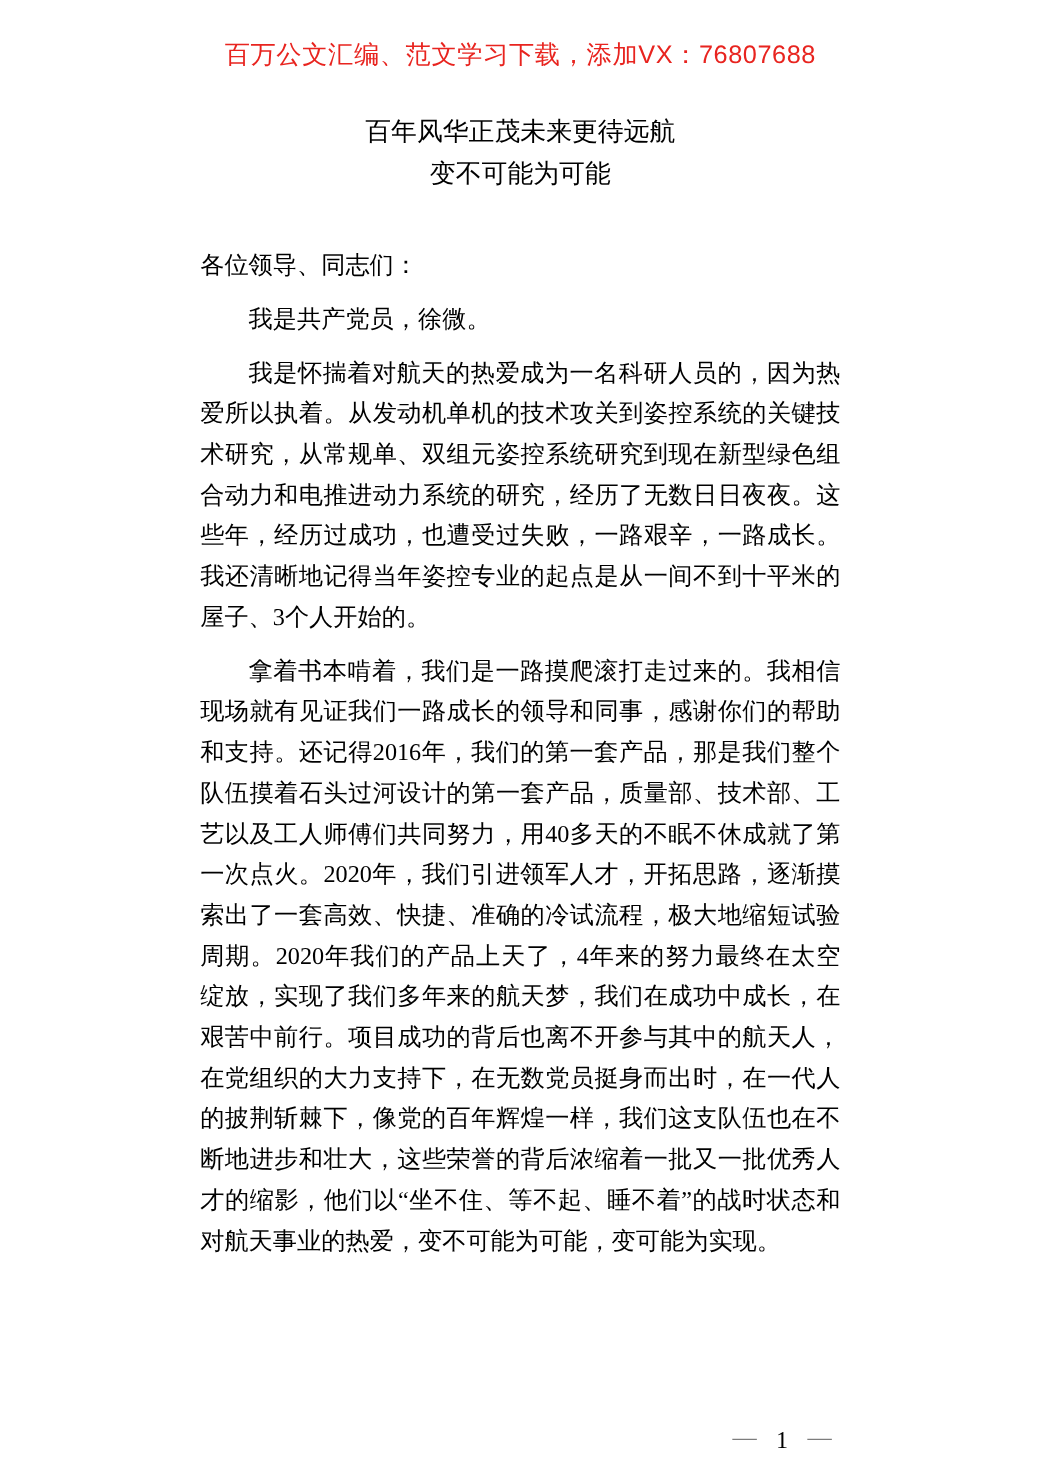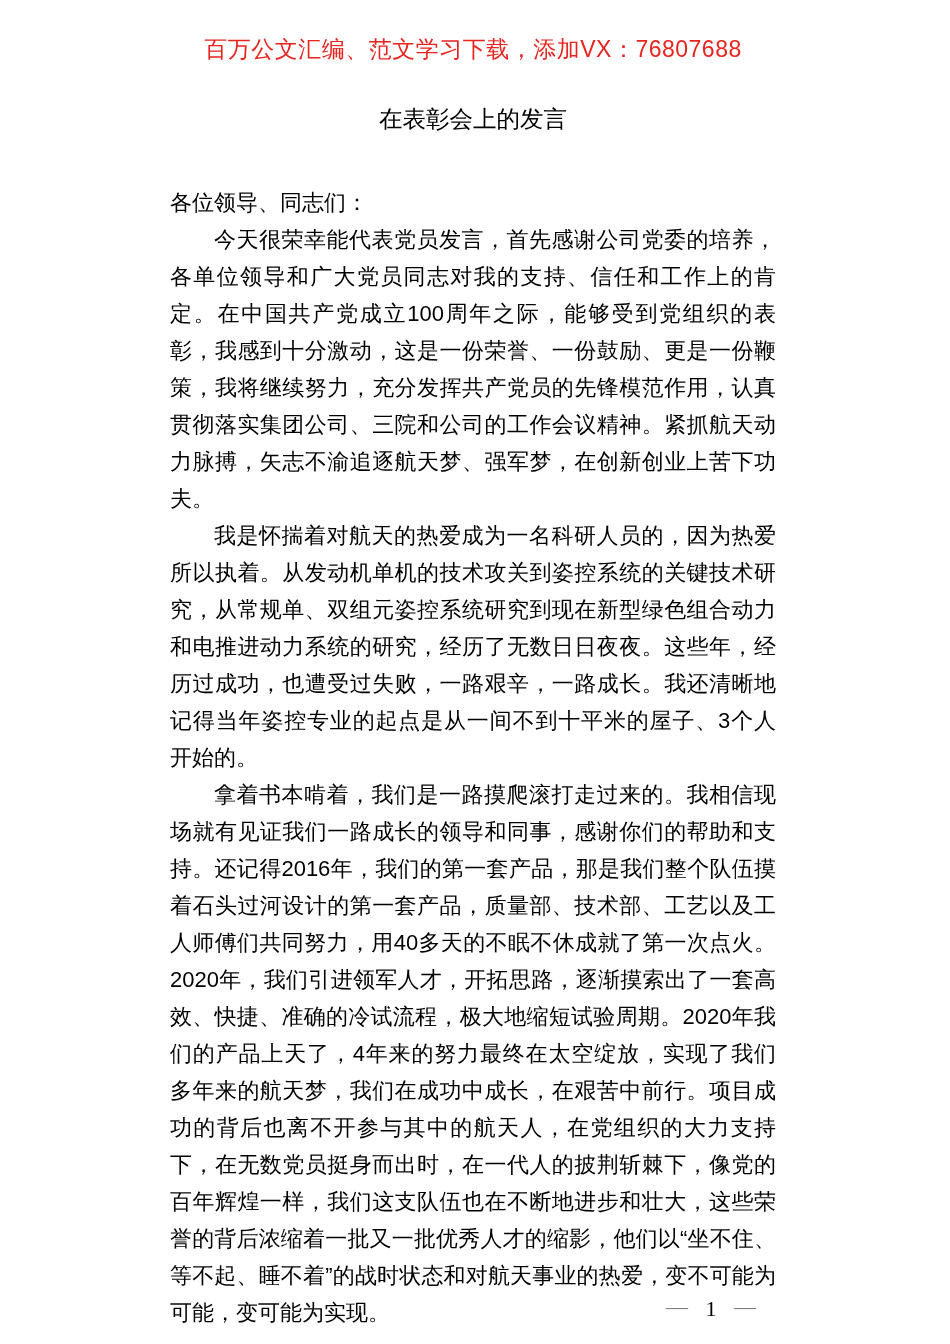--- a/index.html
+++ b/index.html
@@ -35,21 +35,22 @@
   }
   .body-text {
     margin-top: 46px;
     font-size: 22px;
     line-height: 37px;
     color: #000000;
     text-align: justify;
   }
   .body-text p {
     text-indent: 2em;
-    margin: 0;
+    margin: 12px;
+    font-family: Liberation Serif, serif;
   }
   .body-text p.salutation {
     text-indent: 0;
   }
   .page-number {
     position: absolute;
     right: 104px;
     bottom: 22px;
     font-family: "Liberation Serif", "DejaVu Serif", serif;
     font-size: 22px;
@@ -68,26 +69,27 @@
   }
 </style>
 </head>
 <body>
 
 <div class="page" style="background: rgb(255, 255, 255);">
 
   <div class="header-notice" style="color: rgb(232, 36, 31);">百万公文汇编、范文学习下载，添加VX：76807688</div>
 
   <div class="title-block">
-    <div>在表彰会上的发言</div>
+    <div>百年风华正茂未来更待远航</div>
+    <div>变不可能为可能</div>
   </div>
 
   <div class="body-text">
     <p class="salutation">各位领导、同志们：</p>
-    <p>今天很荣幸能代表党员发言，首先感谢公司党委的培养，各单位领导和广大党员同志对我的支持、信任和工作上的肯定。在中国共产党成立100周年之际，能够受到党组织的表彰，我感到十分激动，这是一份荣誉、一份鼓励、更是一份鞭策，我将继续努力，充分发挥共产党员的先锋模范作用，认真贯彻落实集团公司、三院和公司的工作会议精神。紧抓航天动力脉搏，矢志不渝追逐航天梦、强军梦，在创新创业上苦下功夫。</p>
+    <p>我是共产党员，徐微。</p>
     <p>我是怀揣着对航天的热爱成为一名科研人员的，因为热爱所以执着。从发动机单机的技术攻关到姿控系统的关键技术研究，从常规单、双组元姿控系统研究到现在新型绿色组合动力和电推进动力系统的研究，经历了无数日日夜夜。这些年，经历过成功，也遭受过失败，一路艰辛，一路成长。我还清晰地记得当年姿控专业的起点是从一间不到十平米的屋子、3个人开始的。</p>
     <p>拿着书本啃着，我们是一路摸爬滚打走过来的。我相信现场就有见证我们一路成长的领导和同事，感谢你们的帮助和支持。还记得2016年，我们的第一套产品，那是我们整个队伍摸着石头过河设计的第一套产品，质量部、技术部、工艺以及工人师傅们共同努力，用40多天的不眠不休成就了第一次点火。2020年，我们引进领军人才，开拓思路，逐渐摸索出了一套高效、快捷、准确的冷试流程，极大地缩短试验周期。2020年我们的产品上天了，4年来的努力最终在太空绽放，实现了我们多年来的航天梦，我们在成功中成长，在艰苦中前行。项目成功的背后也离不开参与其中的航天人，在党组织的大力支持下，在无数党员挺身而出时，在一代人的披荆斩棘下，像党的百年辉煌一样，我们这支队伍也在不断地进步和壮大，这些荣誉的背后浓缩着一批又一批优秀人才的缩影，他们以“坐不住、等不起、睡不着”的战时状态和对航天事业的热爱，变不可能为可能，变可能为实现。</p>
   </div>
 
   <div class="page-number">
     <span class="dash" style="color: rgb(122, 122, 122);">—</span>
     <span class="num">1</span>
     <span class="dash" style="color: rgb(122, 122, 122);">—</span>
   </div>
 

